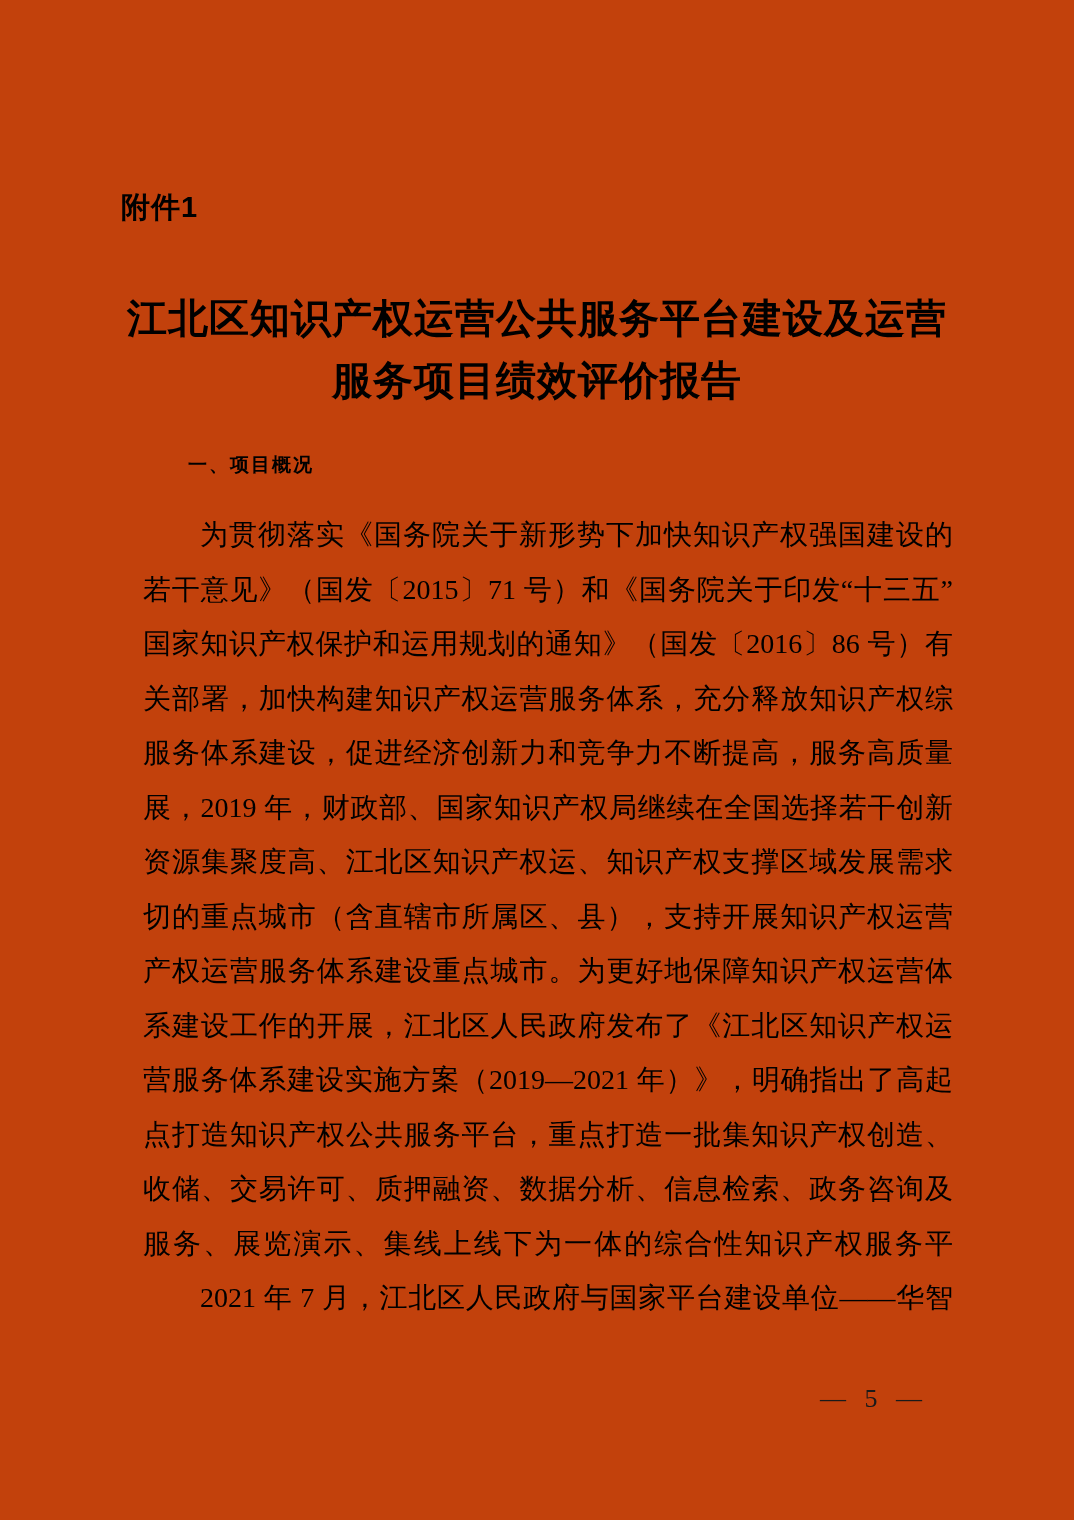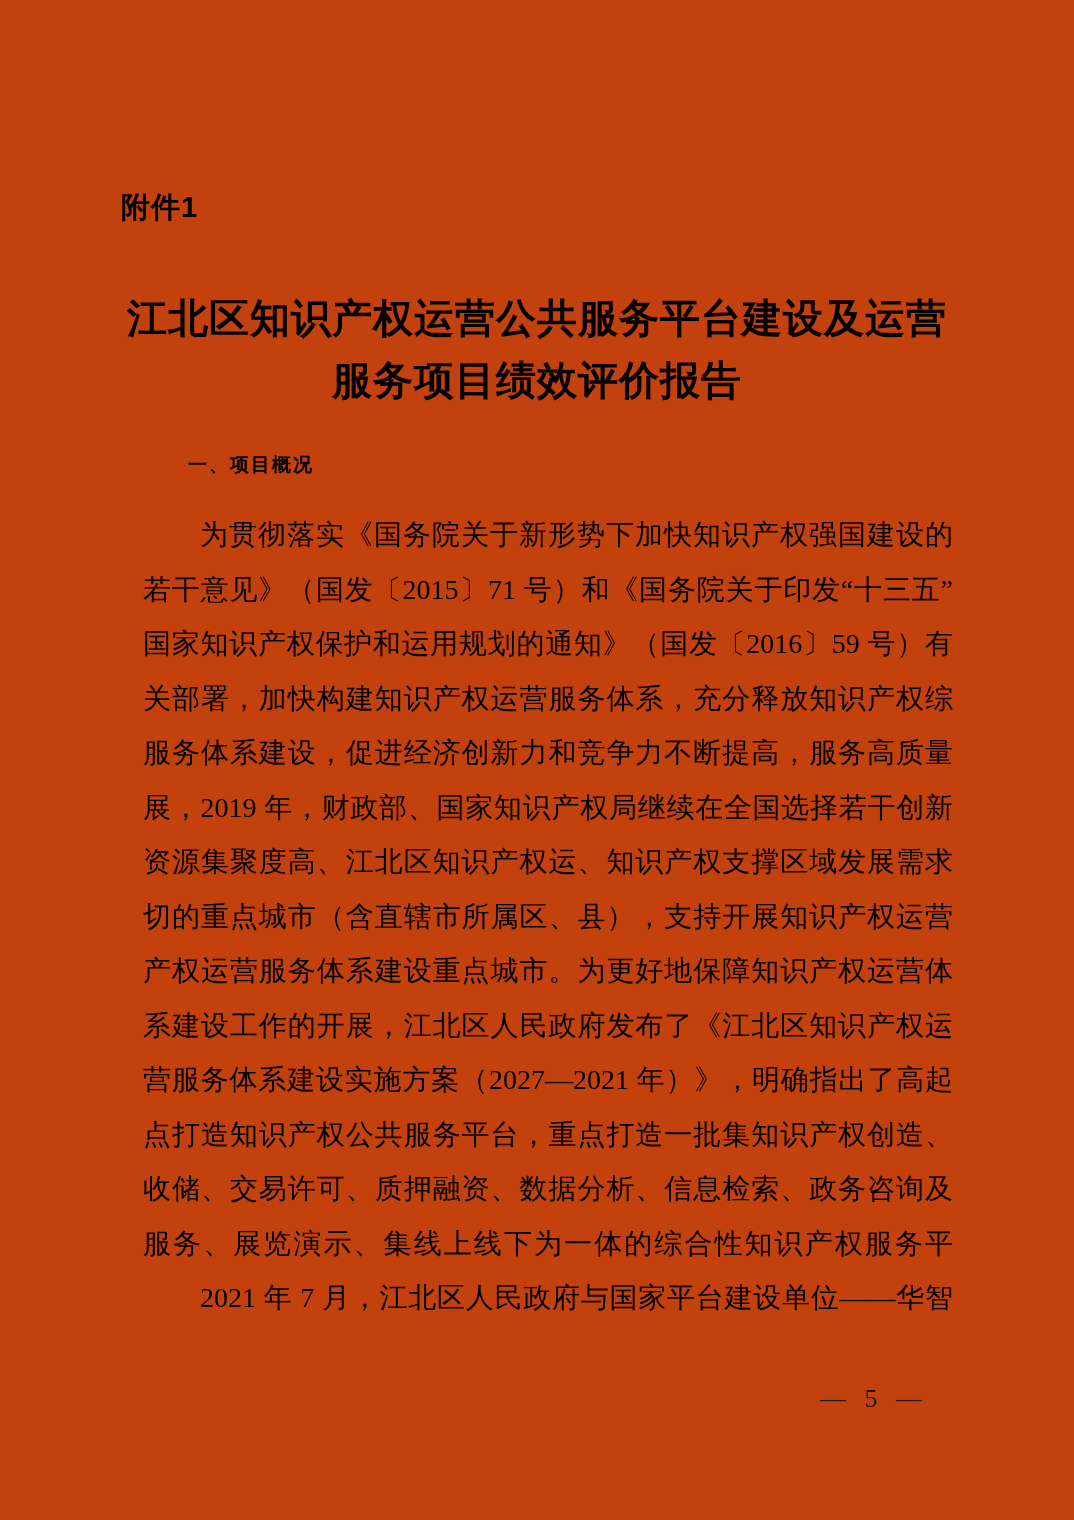--- a/index.html
+++ b/index.html
@@ -98,29 +98,29 @@
   <h1 class="doc-title">
     <span class="title-line">江北区知识产权运营公共服务平台建设及运营</span>
     <span class="title-line">服务项目绩效评价报告</span>
   </h1>
 
   <div class="section-heading">一、项目概况</div>
 
   <div class="doc-body">
     <div class="body-line indent">为贯彻落实《国务院关于新形势下加快知识产权强国建设的</div>
     <div class="body-line">若干意见》（国发〔2015〕71 号）和《国务院关于印发“十三五”</div>
-    <div class="body-line">国家知识产权保护和运用规划的通知》（国发〔2016〕59 号）有</div>
+    <div class="body-line">国家知识产权保护和运用规划的通知》（国发〔2016〕86 号）有</div>
     <div class="body-line">关部署，加快构建知识产权运营服务体系，充分释放知识产权综</div>
     <div class="body-line">服务体系建设，促进经济创新力和竞争力不断提高，服务高质量发</div>
     <div class="body-line">展，2019 年，财政部、国家知识产权局继续在全国选择若干创新</div>
     <div class="body-line">资源集聚度高、江北区知识产权运、知识产权支撑区域发展需求迫</div>
     <div class="body-line">切的重点城市（含直辖市所属区、县），支持开展知识产权运营</div>
     <div class="body-line">产权运营服务体系建设重点城市。为更好地保障知识产权运营体</div>
     <div class="body-line">系建设工作的开展，江北区人民政府发布了《江北区知识产权运</div>
-    <div class="body-line">营服务体系建设实施方案（2027—2021 年）》，明确指出了高起</div>
+    <div class="body-line">营服务体系建设实施方案（2019—2021 年）》，明确指出了高起</div>
     <div class="body-line">点打造知识产权公共服务平台，重点打造一批集知识产权创造、</div>
     <div class="body-line">收储、交易许可、质押融资、数据分析、信息检索、政务咨询及</div>
     <div class="body-line">服务、展览演示、集线上线下为一体的综合性知识产权服务平台。</div>
     <div class="body-line indent">2021 年 7 月，江北区人民政府与国家平台建设单位——华智</div>
   </div>
 
   <div class="page-footer">
     <span class="dash">—</span>
     <span class="page-num">5</span>
     <span class="dash">—</span>

